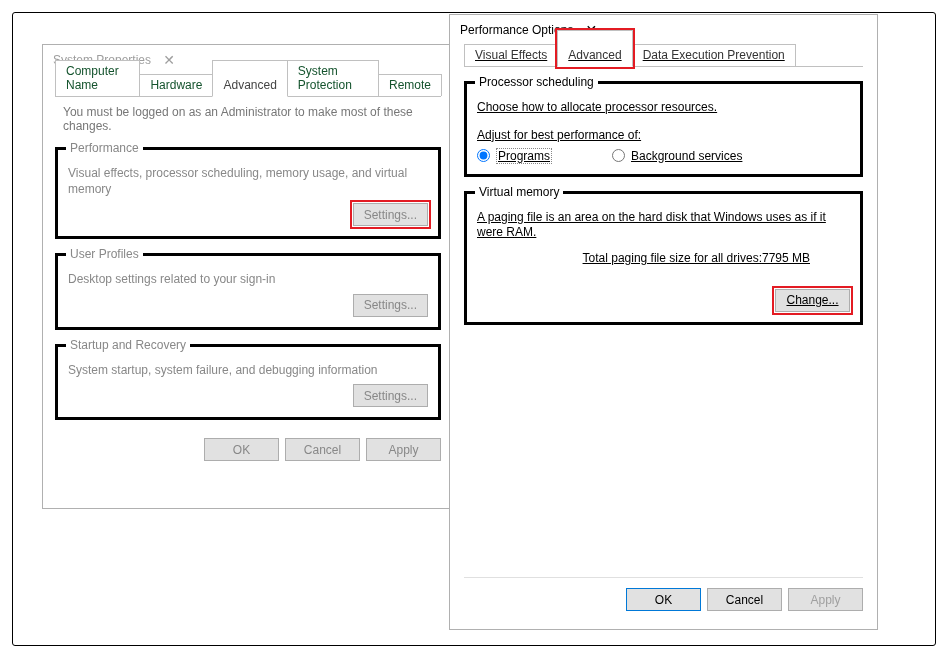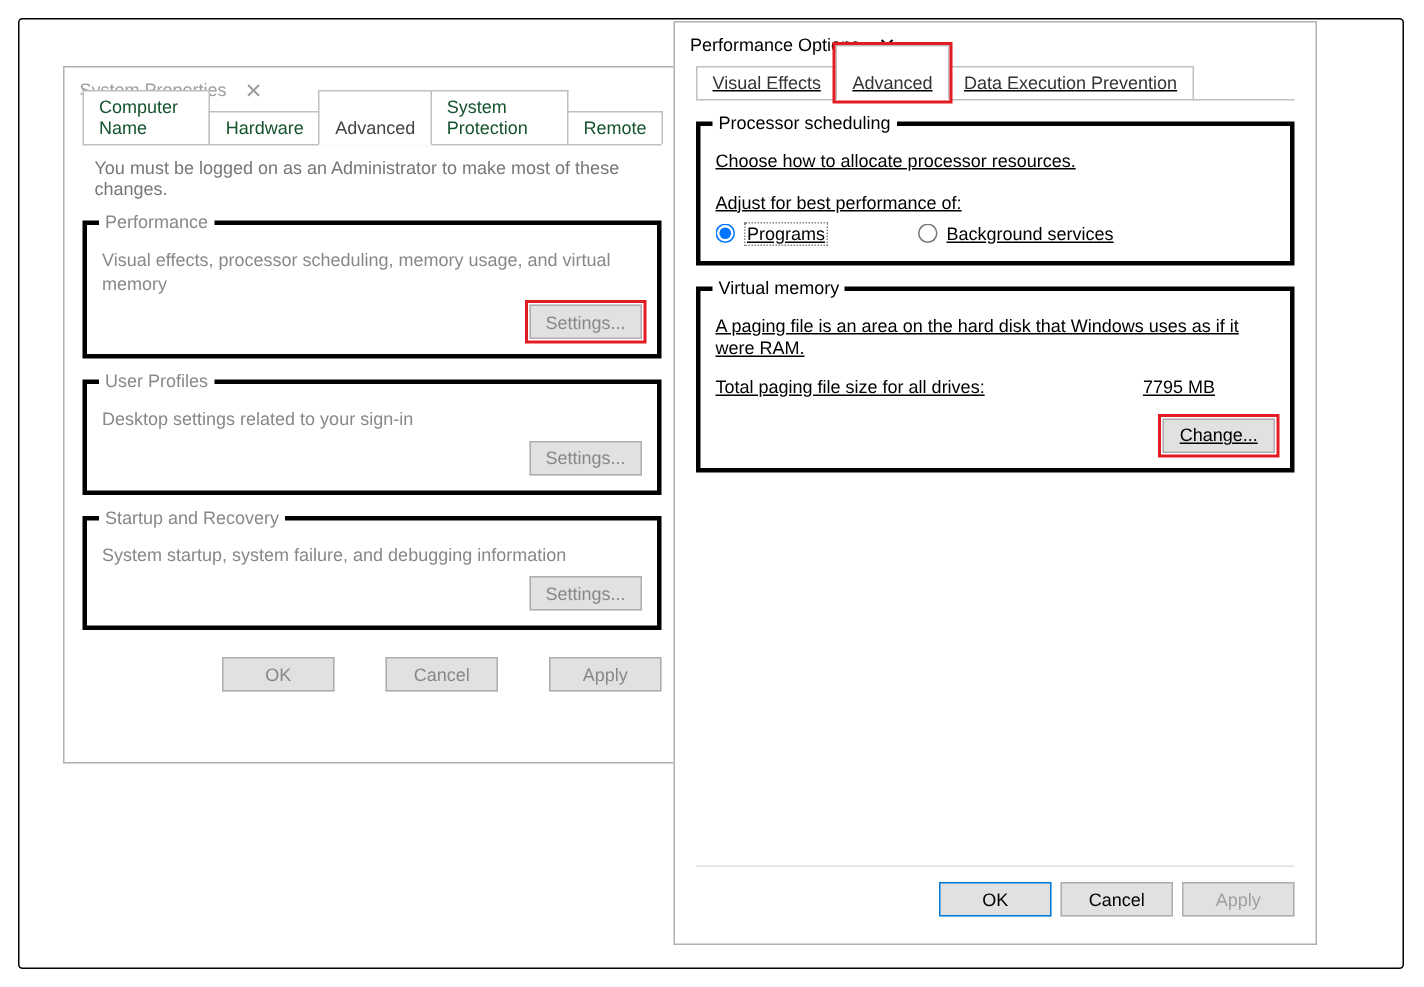--- a/index.html
+++ b/index.html
@@ -103,21 +103,21 @@
     background: #e1e1e1;
     border: 1px solid #adadad;
     font-family: inherit;
     font-size: 12px;
     padding: 0 10px;
     cursor: pointer;
   }
   .btn.wide { min-width: 140px; }
   .btn.disabled { color: #a0a0a0; cursor: default; text-align: center; }
   .btn.default { border: 1px solid #0078d7; }
-  .win.inactive .btn { color: #888; margin-left: 28px; }
+  .win.inactive .btn { color: #888; }
 
   .highlight-red { outline: 2px solid #e31b23; outline-offset: 1px; }
   .highlight-red-tight { outline: 2px solid #e31b23; outline-offset: 0; }
 
   
   .bottom-actions {
     display: flex;
     justify-content: flex-end;
     gap: 6px;
     padding-top: 10px;
@@ -126,21 +126,21 @@
 
   
   .radio-row { display: flex; gap: 60px; align-items: center; margin-top: 6px; }
   .radio {
     display: inline-flex; align-items: center; gap: 6px;
     cursor: pointer;
   }
   .radio input { margin: 0; }
   .dotted { border: 1px dotted #888; padding: 0 1px; }
 
-  .kv { display: flex; justify-content: space-between; margin-top: 10px; gap: 44px; }
+  .kv { display: flex; justify-content: flex-end; margin-top: 10px; }
   .kv .v { margin-right: 40px; }
 
   
   #sysprops {
     left: 42px; top: 44px;
     width: 412px; height: 465px;
   }
   #perfopts {
     left: 449px; top: 14px;
     width: 429px; height: 616px;
@@ -235,21 +235,21 @@
       </div>
     </div>
 
     <div class="group">
       <span class="group-title">Virtual memory</span>
       <div class="desc">A paging file is an area on the hard disk that Windows uses as if it were RAM.</div>
       <div class="kv">
         <span>Total paging file size for all drives:</span>
         <span class="v">7795 MB</span>
       </div>
-      <div class="btn-row" style="margin-top:14px;align-items:flex-end;">
+      <div class="btn-row" style="margin-top:24px;align-items:flex-end;">
         <button class="btn highlight-red">Change...</button>
       </div>
     </div>
     </div>
 
     <div style="flex:1 1 auto;"></div>
 
     <div class="bottom-actions" style="border-top:1px solid #e0e0e0;">
       <button class="btn default">OK</button>
       <button class="btn">Cancel</button>

